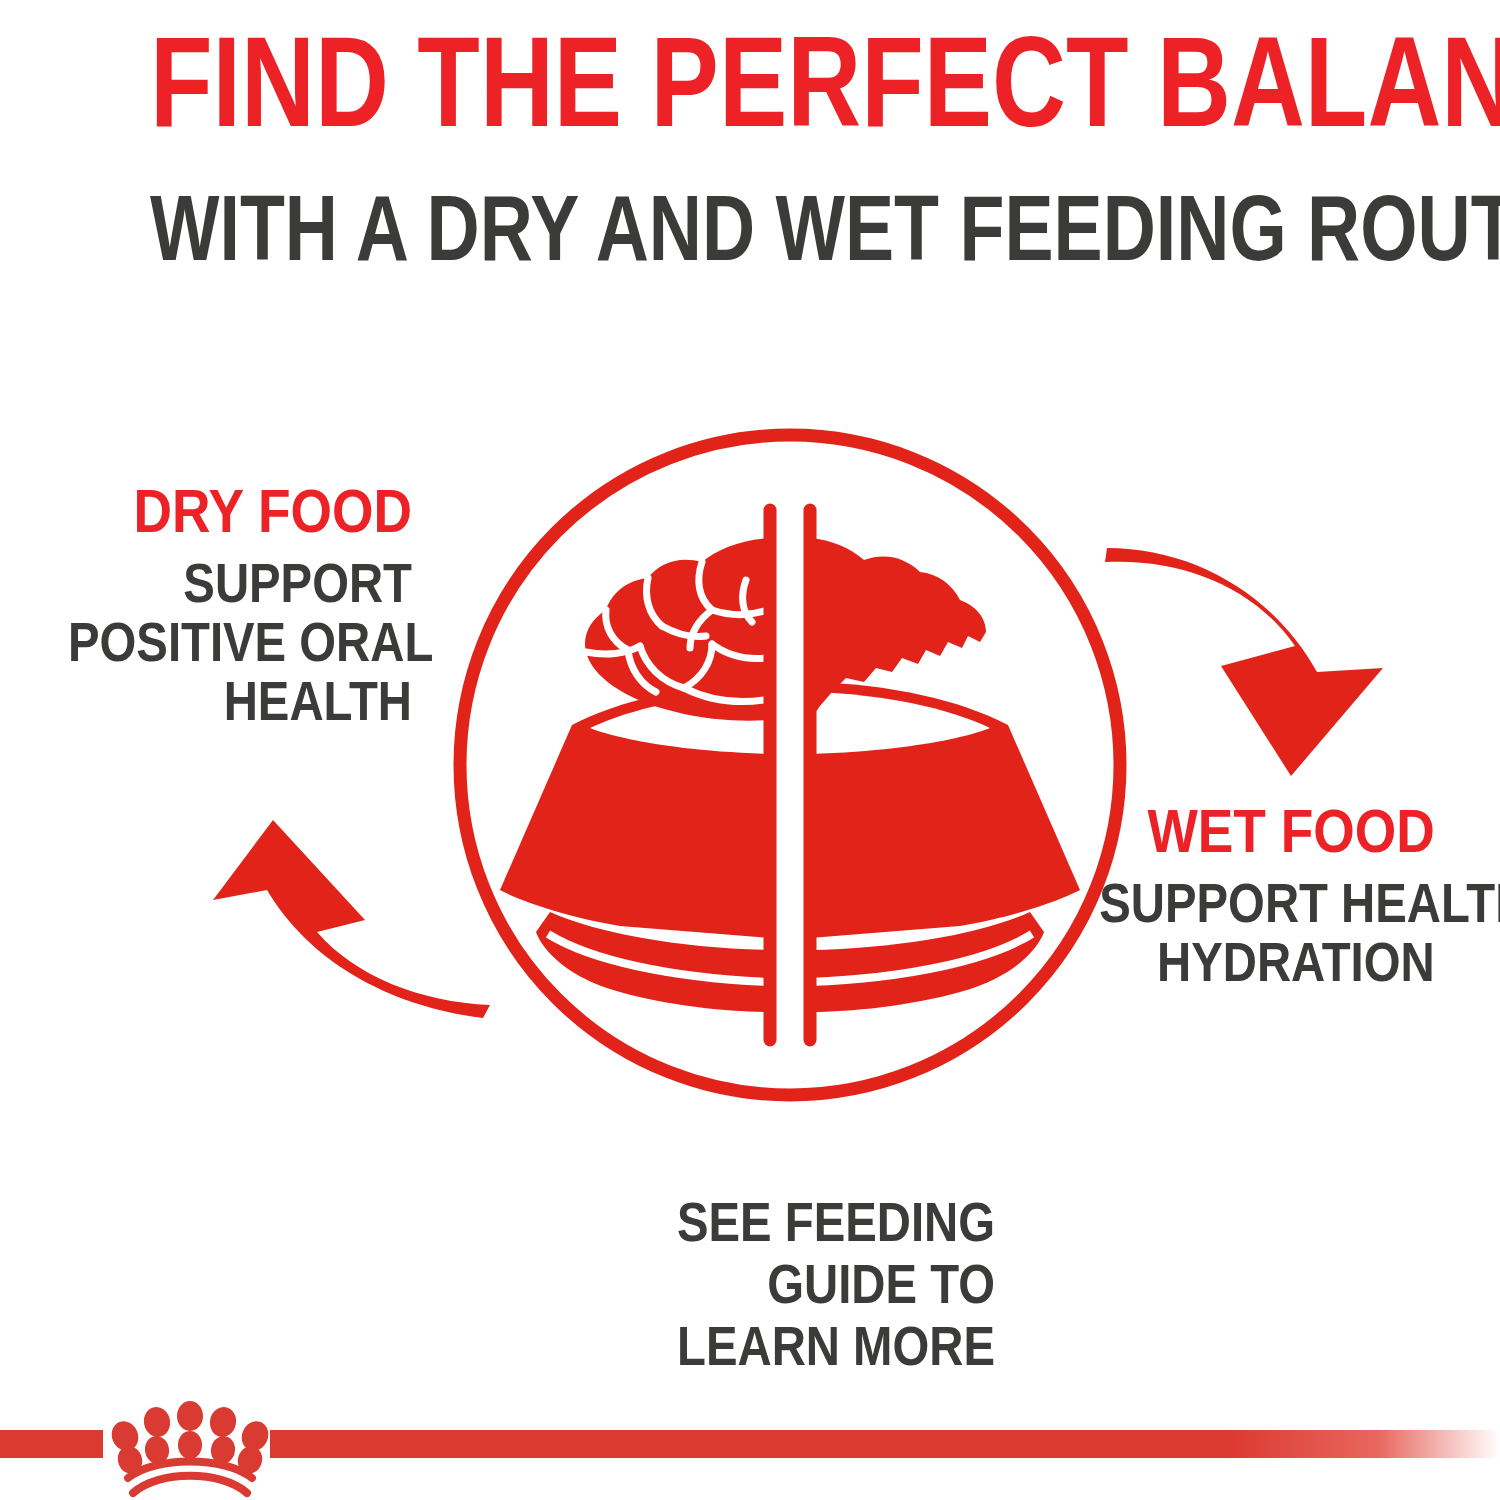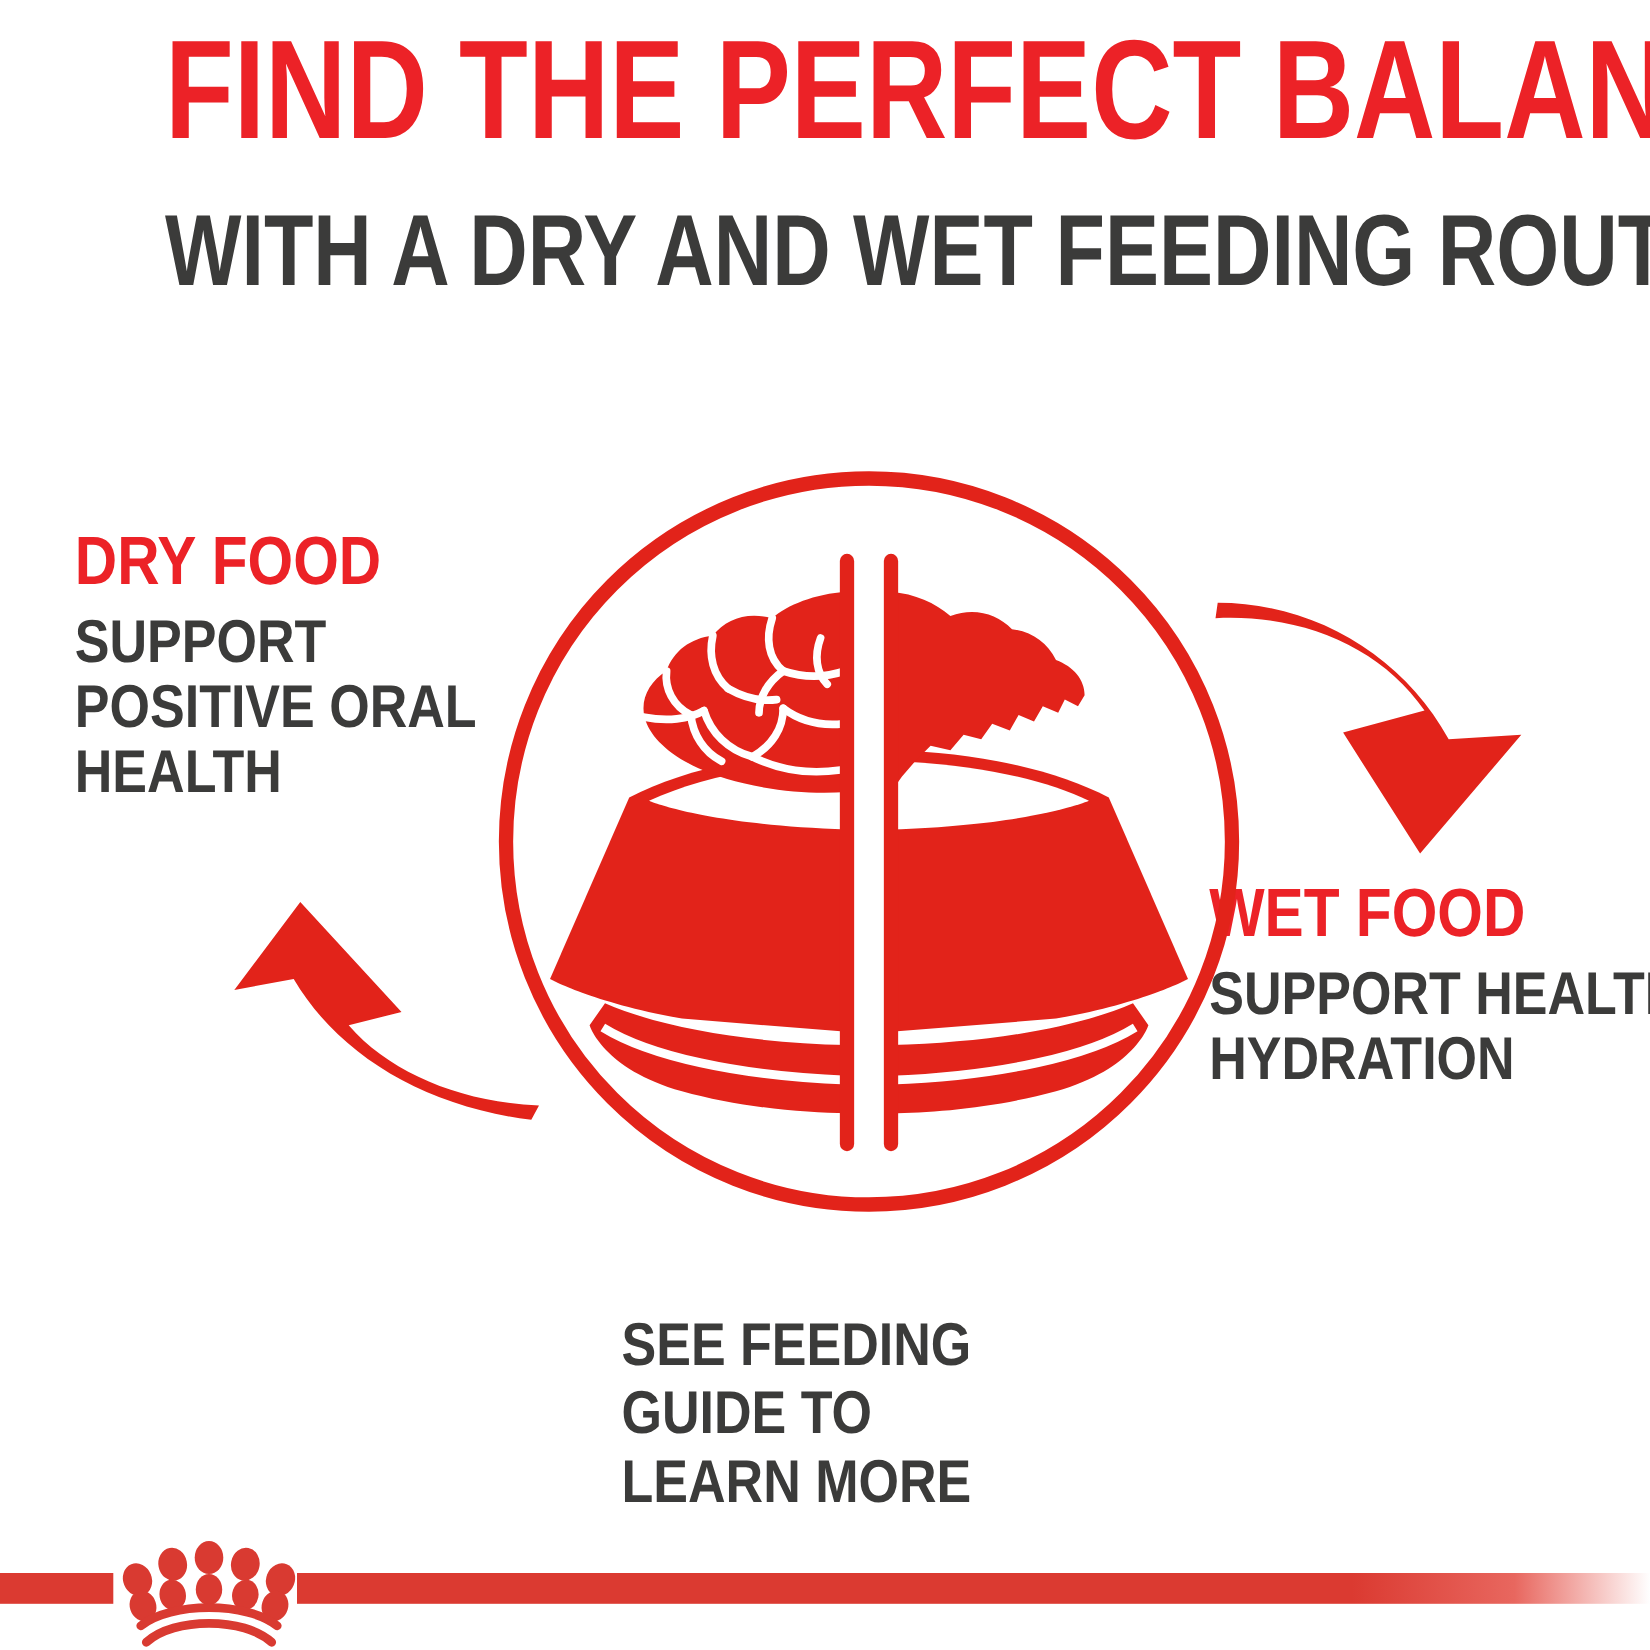--- a/index.html
+++ b/index.html
@@ -45,21 +45,21 @@
     font-size: 92px;
     line-height: 1.0;
     transform: scaleX(0.80);
     transform-origin: 50% 0%;
     white-space: nowrap;
   }
 
   
   .side-label {
     position: absolute;
-    text-align: left;
+    text-align: right;
     font-family: "Liberation Sans Narrow", "Liberation Sans", sans-serif;
     font-weight: bold;
     line-height: 1.0;
   }
   .side-label .title {
     display: block;
     color: #EC2227;
     font-size: 62px;
     transform: scaleX(0.86);
     white-space: nowrap;
@@ -75,21 +75,21 @@
 
   #dry-block  { left: 40px;  top: 480px; width: 400px; }
   #wet-block  { left: 1072px; top: 800px; width: 390px; }
 
   
   #cta-block {
     position: absolute;
     left: 530px;
     top: 1195px;
     width: 500px;
-    text-align: left;
+    text-align: right;
     color: #3B3B3A;
     font-family: "Liberation Sans Narrow", "Liberation Sans", sans-serif;
     font-weight: bold;
     font-size: 55px;
     line-height: 1.0;
   }
   #cta-block .ln { display: block; white-space: nowrap; transform: scaleX(0.86); margin-bottom: 7px; }
 
   
   #emblem {

